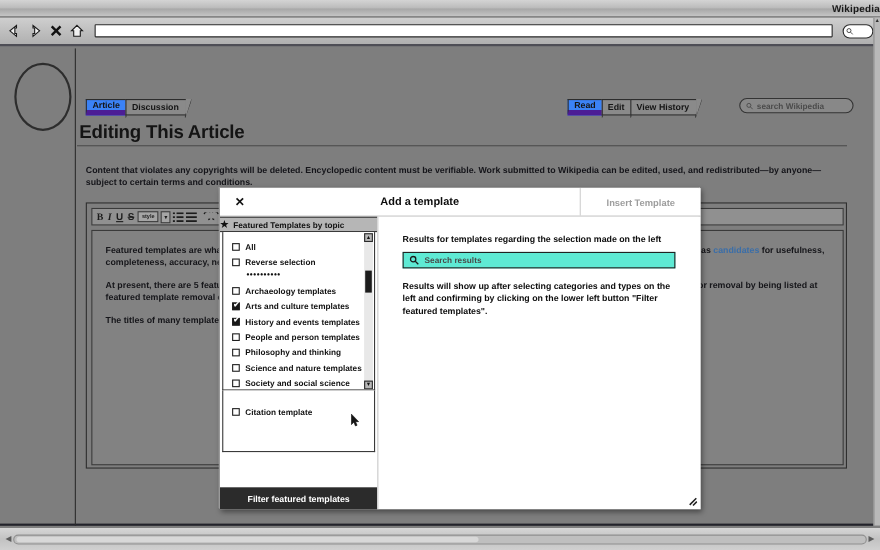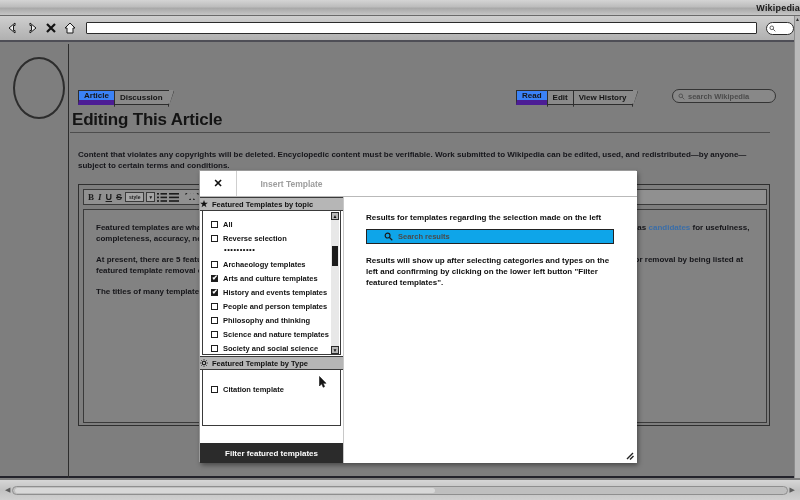--- a/index.html
+++ b/index.html
@@ -227,22 +227,22 @@
   .dlg-right {
     position: absolute; left: 143px; top: 26px; width: 294px; height: 266px;
     background: #ffffff; border-left: 1px solid #c8c8c8;
   }
   .res-heading {
     position: absolute; left: 22px; top: 16px; width: 258px;
     font-size: 8px; font-weight: bold; color: #0e0e0e;
   }
   .res-search {
     position: absolute; left: 22px; top: 32px; width: 248px; height: 15px;
-    border: 1px solid #222; background: #0ea5e9;
-    display: flex; align-items: center; gap: 5px; padding-left: 17px; cursor: text;
+    border: 1px solid #222; background: #5eead4;
+    display: flex; align-items: center; gap: 5px; padding-left: 5px; cursor: text;
   }
   .res-search .ph { font-size: 7.5px; color: #4a4a4a; font-weight: bold; }
   .res-body {
     position: absolute; left: 22px; top: 58px; width: 252px;
     font-size: 8px; font-weight: bold; color: #0e0e0e; line-height: 11px;
   }
   .resize-grip {
     position: absolute; right: 3px; bottom: 3px; width: 8px; height: 8px;
   }
 
@@ -391,20 +391,21 @@
         </div>
         <div class="edit-para" style="top:44px">At present, there are 5 featured templates out of 616,575 templates on Wikipedia. Templates that no longer meet the criteria can be proposed for removal by being listed at featured template removal candidates.</div>
         <div class="edit-para" style="top:76px">The titles of many templates are self-descriptive and the templates themselves are in use across the project.</div>
       </div>
     </div>
 
     <div class="dialog">
 
       <div class="dlg-header">
         <div class="dlg-close">✕</div>
+        <div class="dlg-title">Add a template</div>
         <div class="dlg-insert">Insert Template</div>
       </div>
 
       <div class="dlg-left">
 
         <div class="sec-header">
           <svg width="8" height="8" viewBox="0 0 10 10">
             <path d="M5 0 L6.2 3.4 L9.8 3.4 L6.9 5.6 L8 9 L5 6.9 L2 9 L3.1 5.6 L0.2 3.4 L3.8 3.4 Z" fill="#111"></path>
           </svg>
           <span>Featured Templates by topic</span>
@@ -452,27 +453,20 @@
 
           <div class="vscroll">
             <div class="vs-up">▲</div>
             <div class="vs-track">
               <div class="vs-thumb"></div>
             </div>
             <div class="vs-dn">▼</div>
           </div>
         </div>
 
-        <div class="sec-header" style="margin-top:1px">
-          <svg width="8" height="8" viewBox="0 0 10 10">
-            <circle cx="5" cy="5" r="2.2" fill="none" stroke="#111" stroke-width="1.3"></circle>
-            <path d="M5 0.3 L5 1.6 M5 8.4 L5 9.7 M0.3 5 L1.6 5 M8.4 5 L9.7 5 M1.7 1.7 L2.6 2.6 M7.4 7.4 L8.3 8.3 M8.3 1.7 L7.4 2.6 M2.6 7.4 L1.7 8.3" stroke="#111" stroke-width="1.1"></path>
-          </svg>
-          <span>Featured Template by Type</span>
-        </div>
 
         <div class="sec-body type-body">
           <div style="height:12px"></div>
           <div class="chk-row">
             <span class="box"></span>
             <span>Citation template</span>
           </div>
         </div>
 
         <div class="filter-btn">Filter featured templates</div>

